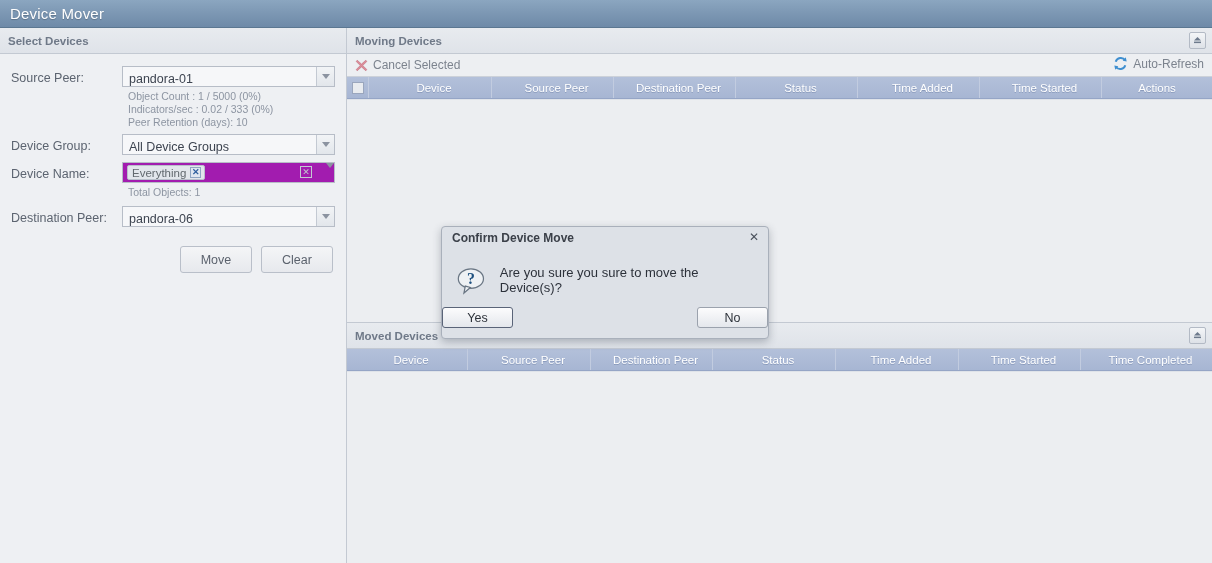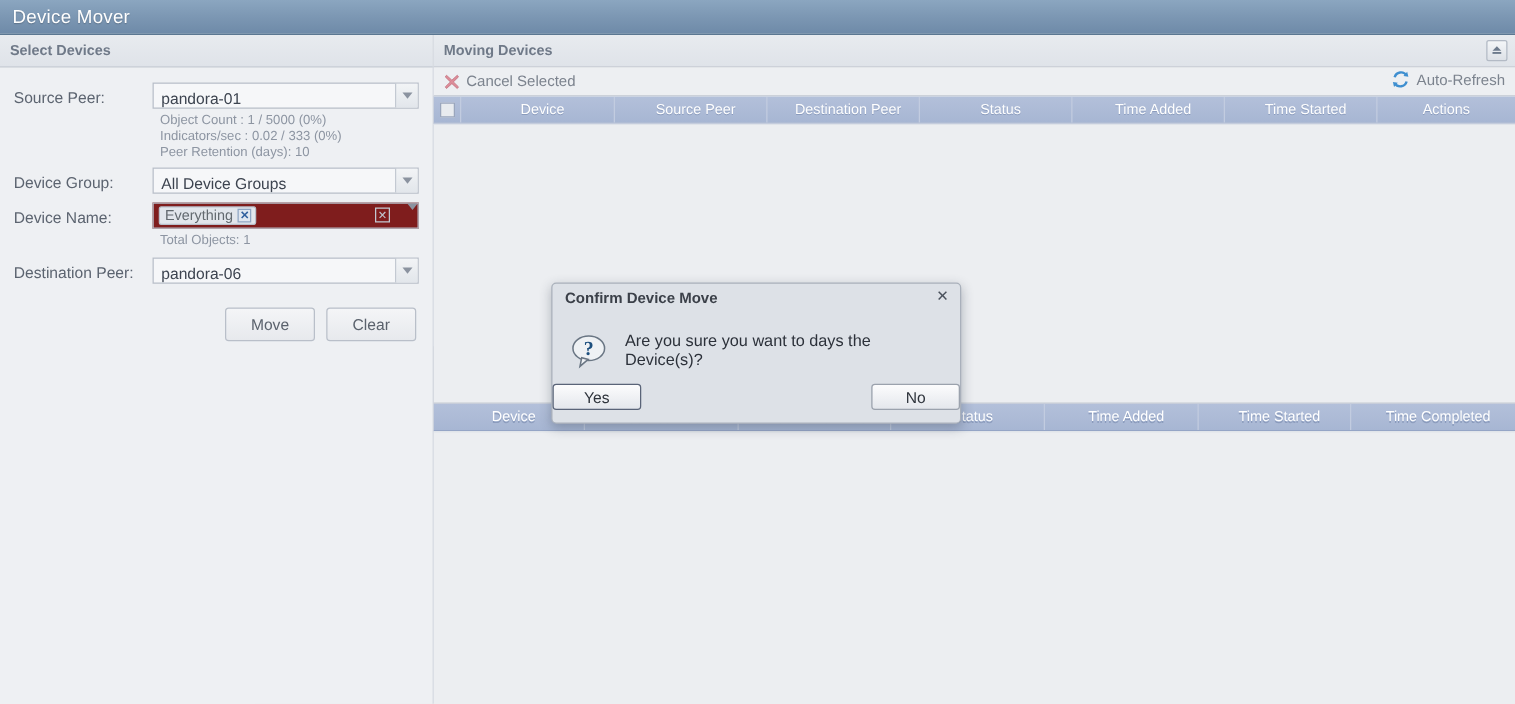--- a/index.html
+++ b/index.html
@@ -118,21 +118,21 @@
     color: #8d95a2;
     font-size: 10.5px;
     line-height: 13px;
     padding: 3px 0 3px 6px;
   }
   .meta div { white-space: nowrap; }
 
   
   .tagfield {
     height: 21px;
-    background: #7f1d1d;
+    background: #a21caf;
     border: 1px solid #b7bdc7;
     display: flex; align-items: center;
     position: relative;
   }
   .tag {
     display: inline-flex; align-items: center;
     height: 15px;
     margin-left: 4px;
     padding: 0 3px 0 4px;
     border: 1px solid #b9c0cb;
@@ -437,20 +437,29 @@
         <div class="gh" style="width:122px">Status</div>
         <div class="gh" style="width:122px">Time Added</div>
         <div class="gh" style="width:122px">Time Started</div>
         <div class="gh center" style="width:110px;border-right:none">Actions</div>
       </div>
 
       <div class="grid-body"></div>
     </div>
 
     <div class="grid-panel" id="moved-panel">
+      <div class="panel-head">
+        <span>Moved Devices</span>
+        <span class="collapse-btn">
+          <svg width="11" height="11" viewBox="0 0 11 11">
+            <polygon points="5.5,2 9,5.5 2,5.5" fill="#6d7a8c"></polygon>
+            <rect x="2" y="6.6" width="7" height="1.5" fill="#6d7a8c"></rect>
+          </svg>
+        </span>
+      </div>
 
       <div class="grid-head">
         <div class="gh" style="width:121px">Device</div>
         <div class="gh" style="width:123px">Source Peer</div>
         <div class="gh" style="width:122px">Destination Peer</div>
         <div class="gh" style="width:123px">Status</div>
         <div class="gh" style="width:123px">Time Added</div>
         <div class="gh" style="width:122px">Time Started</div>
         <div class="gh" style="width:131px;border-right:none">Time Completed</div>
       </div>
@@ -466,20 +475,20 @@
     <div class="dlg-head">
       <span class="dlg-title">Confirm Device Move</span>
       <span class="dlg-close">✕</span>
     </div>
     <div class="dlg-body">
       <svg width="31" height="31" viewBox="0 0 32 32">
         <ellipse cx="16" cy="14" rx="13.5" ry="10.5" fill="#eef1f4" stroke="#6a7684" stroke-width="1.3"></ellipse>
         <path d="M10 22 L8.5 29.5 L15.5 23.5 Z" fill="#eef1f4" stroke="#6a7684" stroke-width="1.3"></path>
         <text x="16" y="20" text-anchor="middle" font-family="Liberation Serif, serif" font-size="17" font-weight="bold" fill="#1d4f7e">?</text>
       </svg>
-      <span class="dlg-msg">Are you sure you want to days the Device(s)?</span>
+      <span class="dlg-msg">Are you sure you sure to move the Device(s)?</span>
     </div>
     <div class="dlg-foot">
       <button class="dlg-btn default">Yes</button>
       <button class="dlg-btn">No</button>
     </div>
   </div>
 </div>
 
 </body></html>

